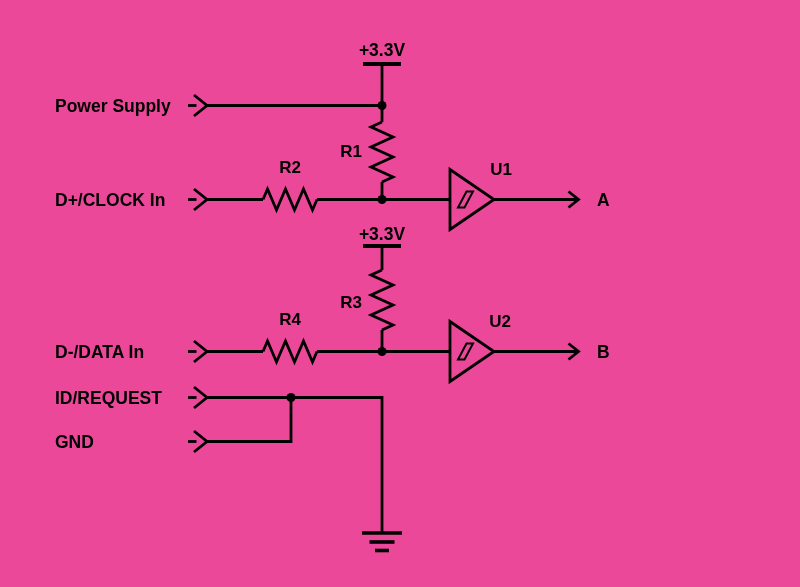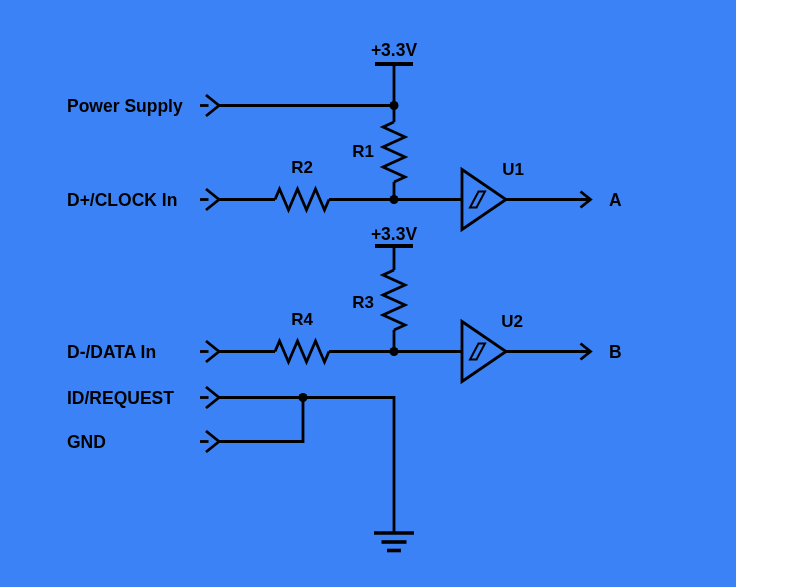--- a/index.html
+++ b/index.html
@@ -1,16 +1,16 @@
 <!DOCTYPE html>
 <html><head>
 <meta charset="utf-8">
 <style>
   html,body{margin:0;padding:0;background:#ffffff;}
-  .canvas{position:relative;width:724px;height:587px;background:#3b82f6;overflow:hidden;padding-left:12px;}
+  .canvas{position:relative;width:800px;height:587px;background:#ec4899;overflow:hidden;}
   svg{display:block;width:800px;height:587px;}
   .wire{stroke:#000;stroke-width:2.8;fill:none;stroke-linejoin:miter;stroke-linecap:butt;}
   .thick{stroke:#000;stroke-width:4;fill:none;stroke-linecap:butt;}
   .bar{stroke:#000;stroke-width:3.6;fill:none;stroke-linecap:butt;}
   .dot{fill:#000;stroke:none;}
   .glyph{stroke:#000;stroke-width:2;fill:none;}
   text{font-family:"Liberation Sans","DejaVu Sans",sans-serif;font-weight:bold;font-size:17.5px;fill:#000;}
   .reflabel{font-size:17px;}
 </style>
 </head>

